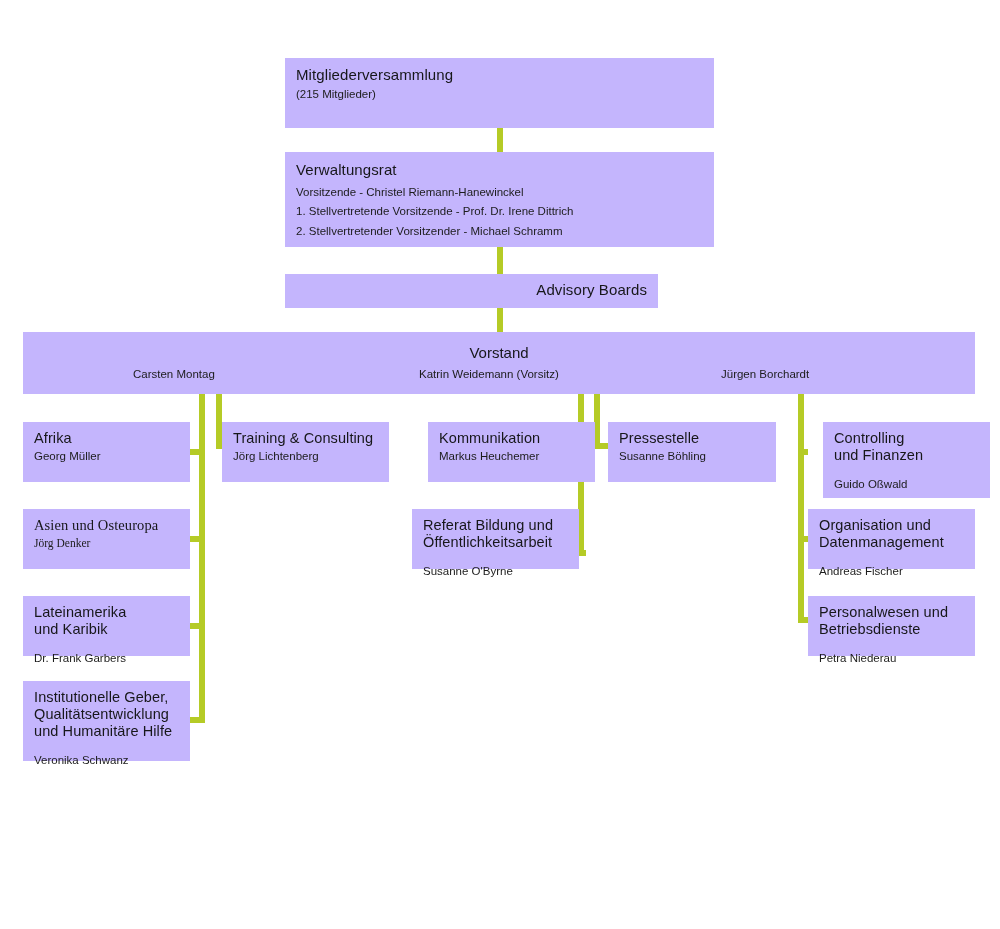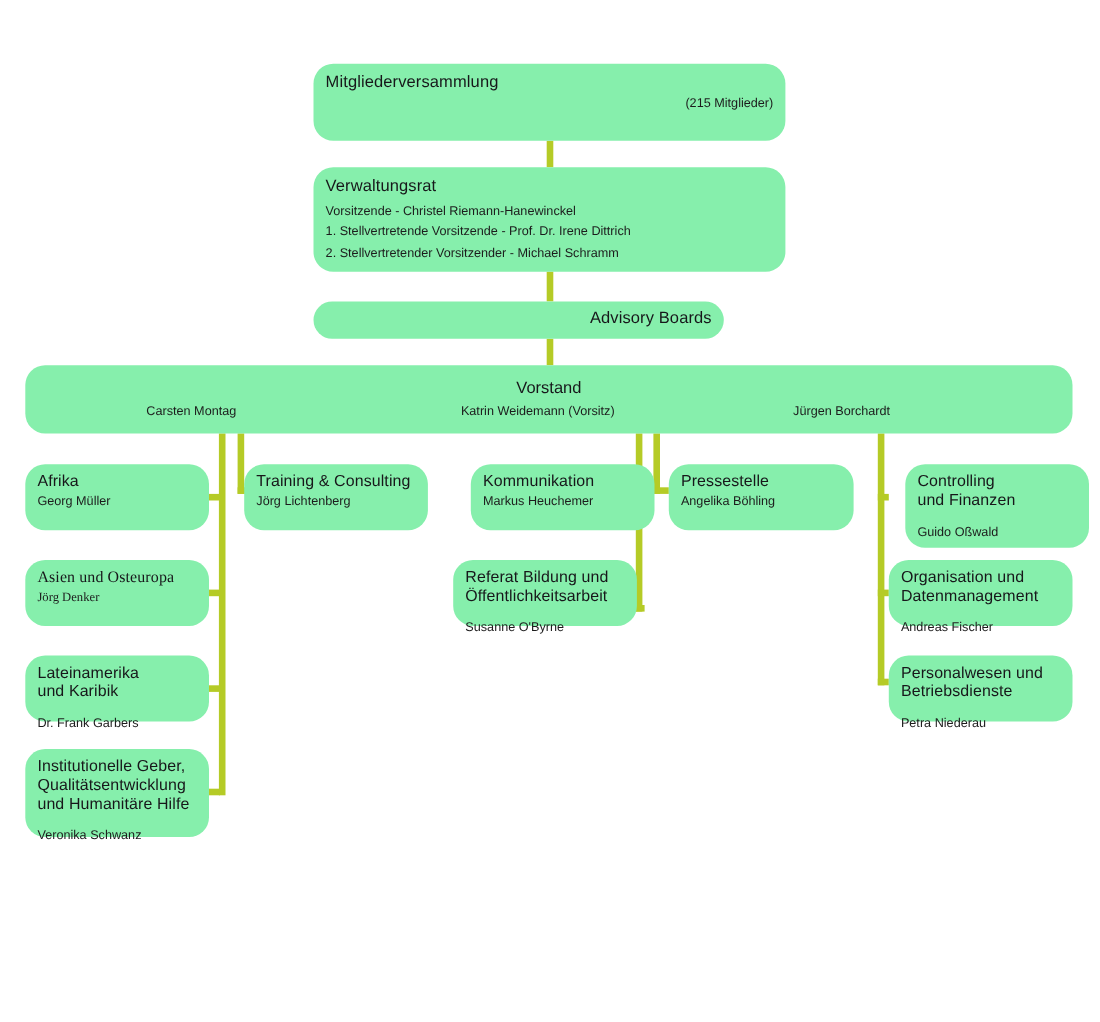--- a/index.html
+++ b/index.html
@@ -14,25 +14,24 @@
   }
   #chart {
     position: relative;
     width: 1000px;
     height: 929px;
     background: #ffffff;
     overflow: hidden;
   }
   .box {
     position: absolute;
-    background: #86efac;
+    background: #c4b5fd;
     color: #1a1a1a;
     padding: 8px 11px 8px 11px;
     line-height: 1.18;
-    border-radius: 18px;
   }
   .box .title {
     font-size: 14.5px;
     font-weight: 400;
     color: #17171a;
     letter-spacing: 0.1px;
     white-space: pre-line;
   }
   .box .sub {
     font-size: 11.5px;
@@ -40,21 +39,21 @@
     color: #1c1c1c;
     margin-top: 1px;
     white-space: pre-line;
     line-height: 1.42;
   }
   .box.multi .sub { margin-top: 12px; }
 
   
   #box-mitglieder { left: 285px; top: 58px;  width: 429px; height: 70px; }
   #box-mitglieder .title { font-size: 15px; }
-  #box-mitglieder .sub { font-size: 11.5px; margin-top: 2px; text-align: right; }
+  #box-mitglieder .sub { font-size: 11.5px; margin-top: 2px; }
 
   #box-verwaltungsrat { left: 285px; top: 152px; width: 429px; height: 95px; padding-top: 9px; }
   #box-verwaltungsrat .title { font-size: 15px; }
   #box-verwaltungsrat .lines { margin-top: 4px; }
   #box-verwaltungsrat .lines div {
     font-size: 11.5px;
     line-height: 1.72;
     color: #1c1c1c;
   }
 
@@ -202,21 +201,21 @@
   </div>
 
   <div class="box multi" id="box-referat">
     <div class="title">Referat Bildung und
 Öffentlichkeitsarbeit</div>
     <div class="sub">Susanne O'Byrne</div>
   </div>
 
   <div class="box" id="box-pressestelle">
     <div class="title">Pressestelle</div>
-    <div class="sub">Angelika Böhling</div>
+    <div class="sub">Susanne Böhling</div>
   </div>
 
   <div class="box multi" id="box-controlling">
     <div class="title">Controlling
 und Finanzen</div>
     <div class="sub">Guido Oßwald</div>
   </div>
 
   <div class="box multi" id="box-organisation">
     <div class="title">Organisation und

